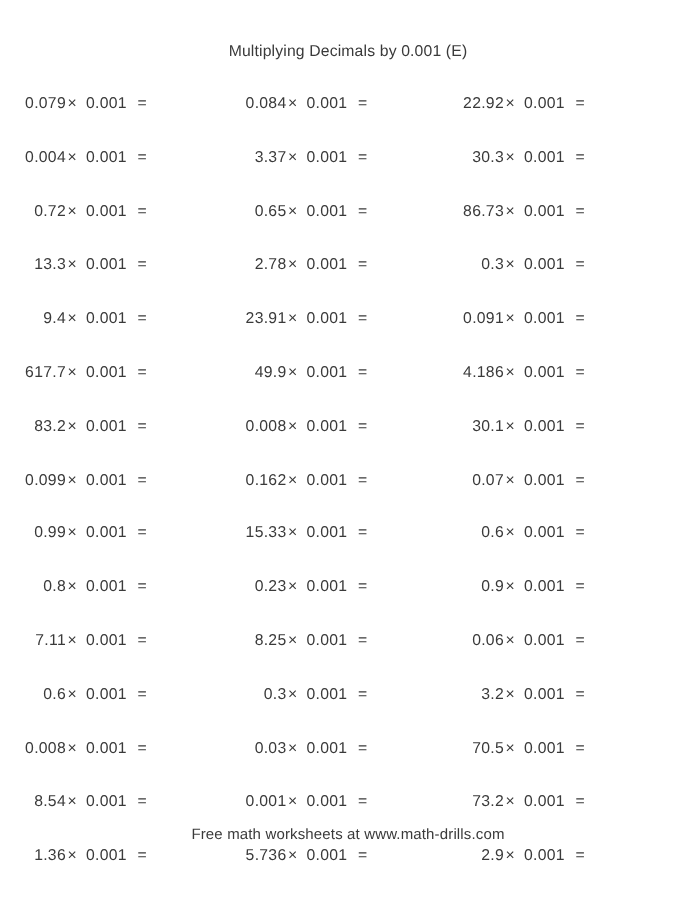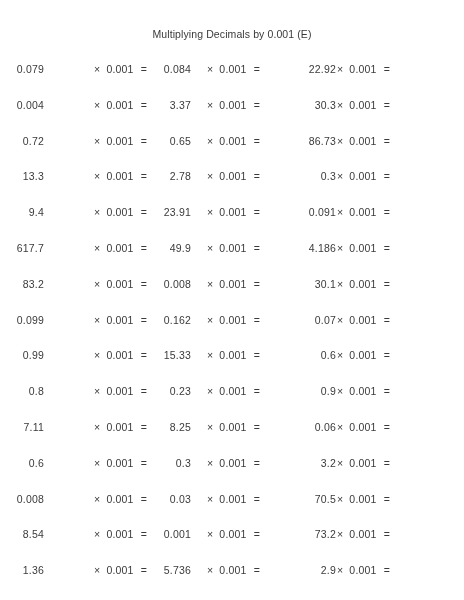--- a/index.html
+++ b/index.html
@@ -42,22 +42,22 @@
     height: 35.8px;
     align-items: flex-start;
   }
   .cell {
     display: flex;
     align-items: baseline;
     font-size: 10.5px;
     color: #3a3a3a;
     white-space: nowrap;
   }
-  .cell-1 { width: 147px; padding-left: 0; justify-content: space-between; }
-  .cell-2 { width: 145px; gap: 15px; }
+  .cell-1 { width: 147px; padding-left: 0; }
+  .cell-2 { width: 145px; }
   .cell-3 { width: 172px; }
 
   .operand {
     display: inline-block;
     text-align: right;
     width: 44px;
     letter-spacing: 0.2px;
   }
   .op-rest {
     display: inline-block;
@@ -291,14 +291,15 @@
           <span class="operand">5.736</span>
           <span class="op-rest"><span class="times">×</span><span class="multiplier">0.001</span><span>=</span></span>
         </div>
         <div class="cell cell-3">
           <span class="operand">2.9</span>
           <span class="op-rest"><span class="times">×</span><span class="multiplier">0.001</span><span>=</span></span>
         </div>
       </div>
     </div>
 
+  <div class="footer">Free math worksheets at www.math-drills.com</div>
 
 </div>
 
 </body></html>

